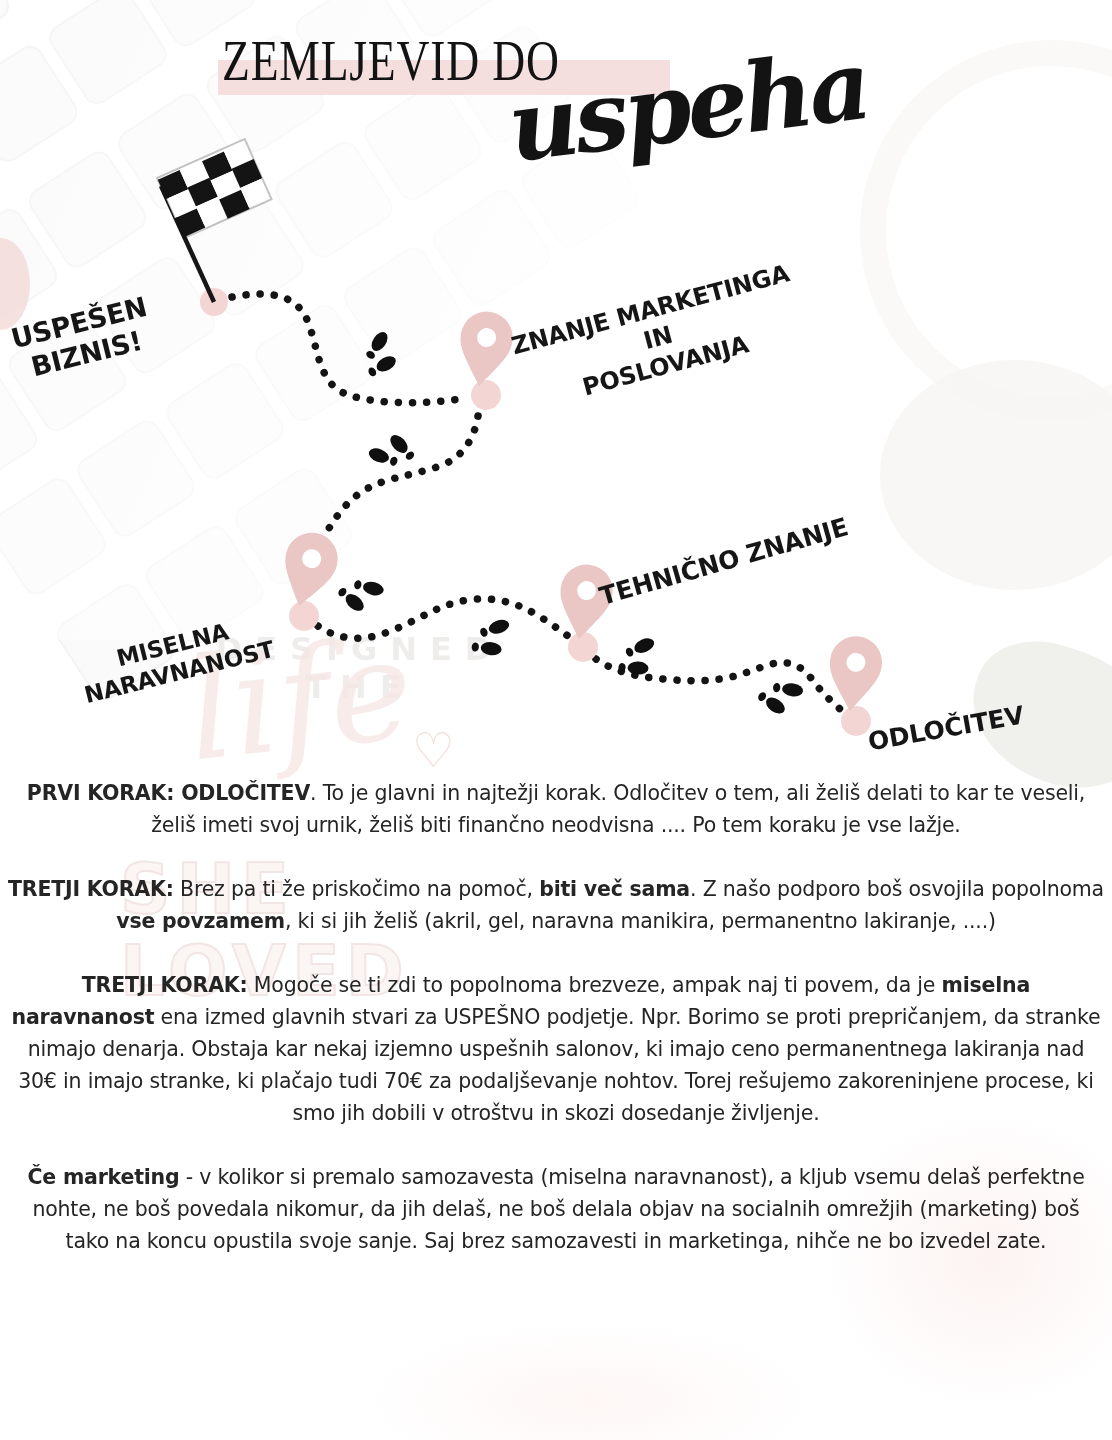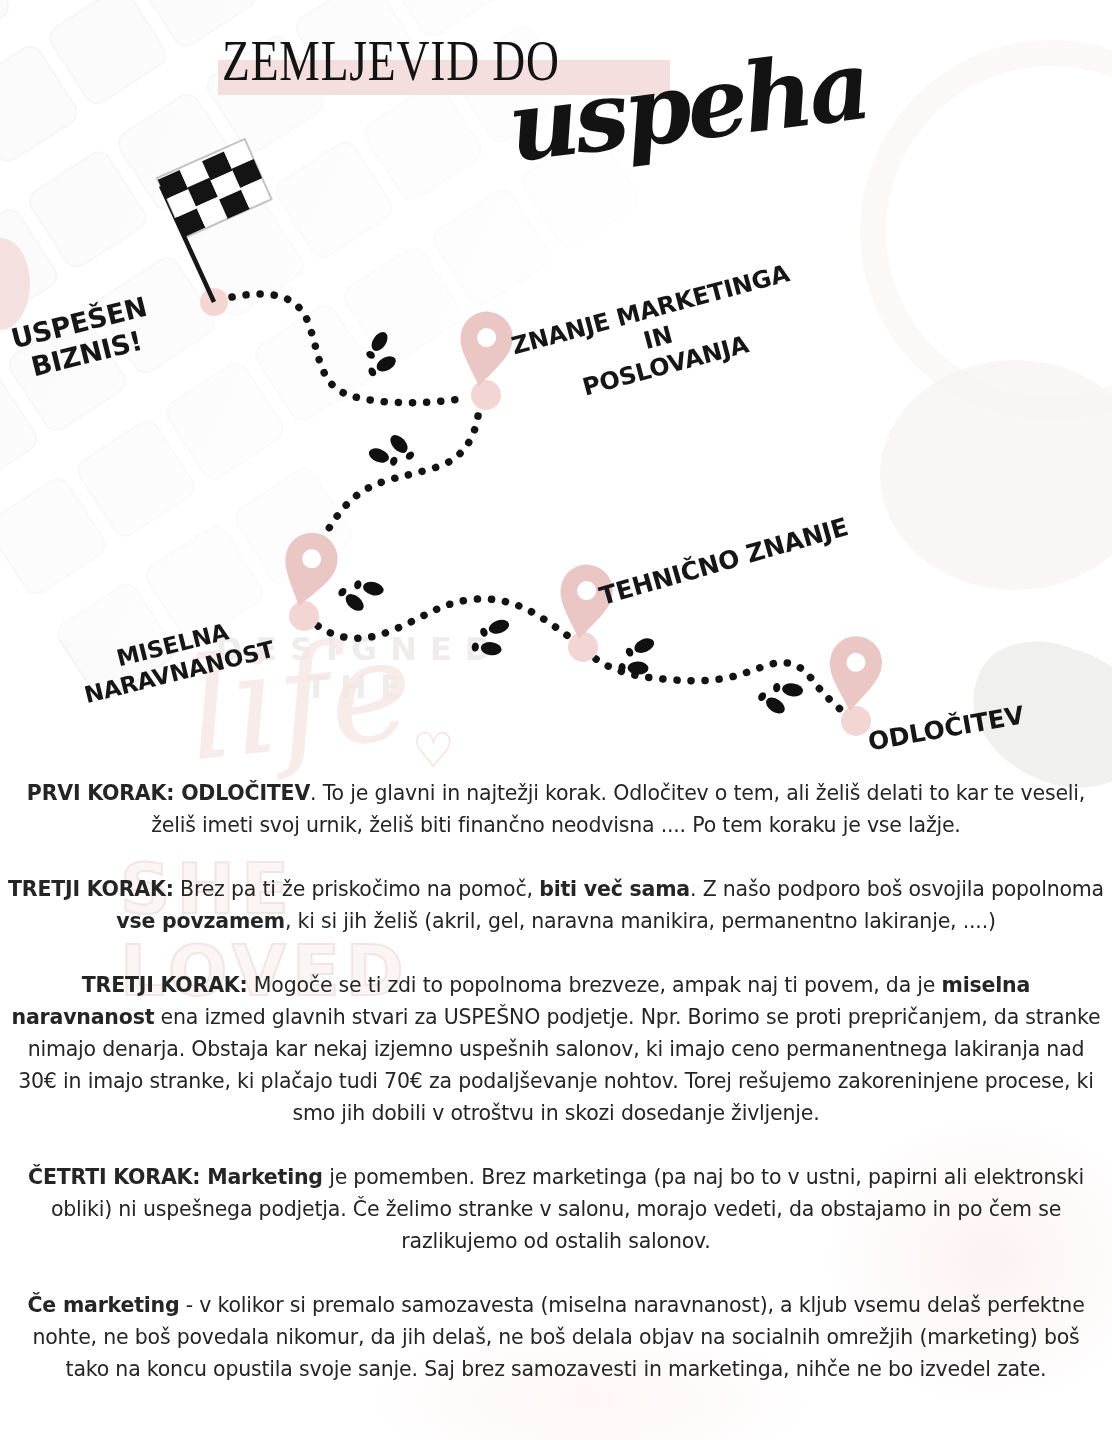--- a/index.html
+++ b/index.html
@@ -200,17 +200,16 @@
 POSLOVANJA</div>
   <div class="ms-label ms-2">MISELNA
 NARAVNANOST</div>
   <div class="ms-label ms-3">TEHNIČNO ZNANJE</div>
   <div class="ms-label ms-4">ODLOČITEV</div>
 
   <div class="steps" id="steps">
       <p><b>PRVI KORAK: ODLOČITEV</b><span>. To je glavni in najtežji korak. Odločitev o tem, ali želiš delati to kar te veseli, želiš imeti svoj urnik, želiš biti finančno neodvisna .... Po tem koraku je vse lažje.</span></p>
       <p><b>TRETJI KORAK:</b><span> Brez pa ti že priskočimo na pomoč, </span><b>biti več sama</b><span>. Z našo podporo boš osvojila popolnoma </span><b>vse povzamem</b><span>, ki si jih želiš (akril, gel, naravna manikira, permanentno lakiranje, ....)</span></p>
       <p><b>TRETJI KORAK:</b><span> Mogoče se ti zdi to popolnoma brezveze, ampak naj ti povem, da je </span><b>miselna naravnanost</b><span> ena izmed glavnih stvari za USPEŠNO podjetje. Npr. Borimo se proti prepričanjem, da stranke nimajo denarja. Obstaja kar nekaj izjemno uspešnih salonov, ki imajo ceno permanentnega lakiranja nad 30€ in imajo stranke, ki plačajo tudi 70€ za podaljševanje nohtov. Torej rešujemo zakoreninjene procese, ki smo jih dobili v otroštvu in skozi dosedanje življenje.</span></p>
-      <p><b>ČETRTI KORAK: Marketing</b><span> je pomemben. Brez marketinga (pa naj bo to v ustni, papirni ali elektronski obliki)  ni uspešnega podjetja. Če želimo stranke v salonu, morajo vedeti, da obstajamo in po čem se razlikujemo od ostalih salonov.</span></p>
       <p><b>Če marketing</b><span> - v kolikor si premalo samozavesta (miselna naravnanost), a kljub vsemu delaš perfektne nohte, ne boš povedala nikomur, da jih delaš, ne boš delala objav na socialnih omrežjih (marketing) boš tako na koncu  opustila svoje sanje. Saj brez samozavesti in marketinga, nihče ne bo izvedel zate.</span></p>
     </div>
 
 </div>
 
 </body></html>

